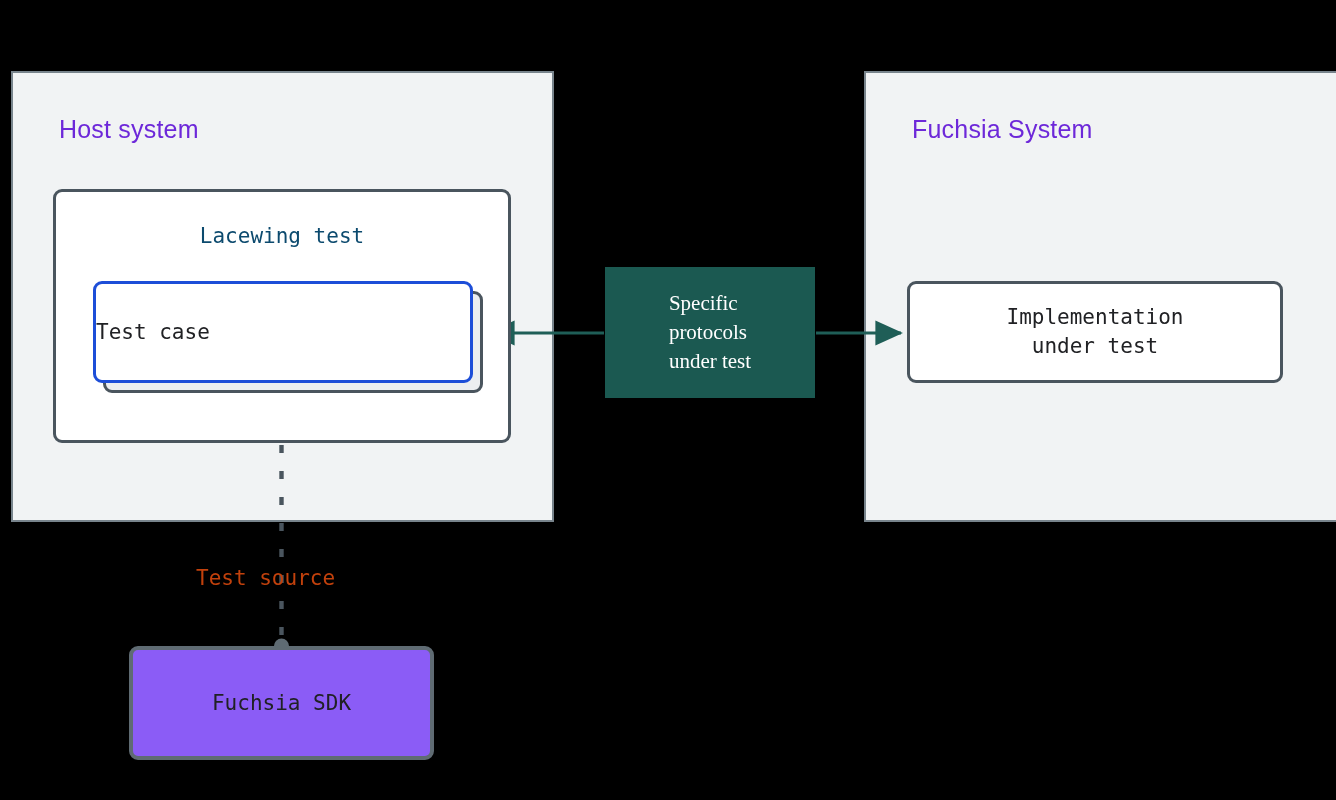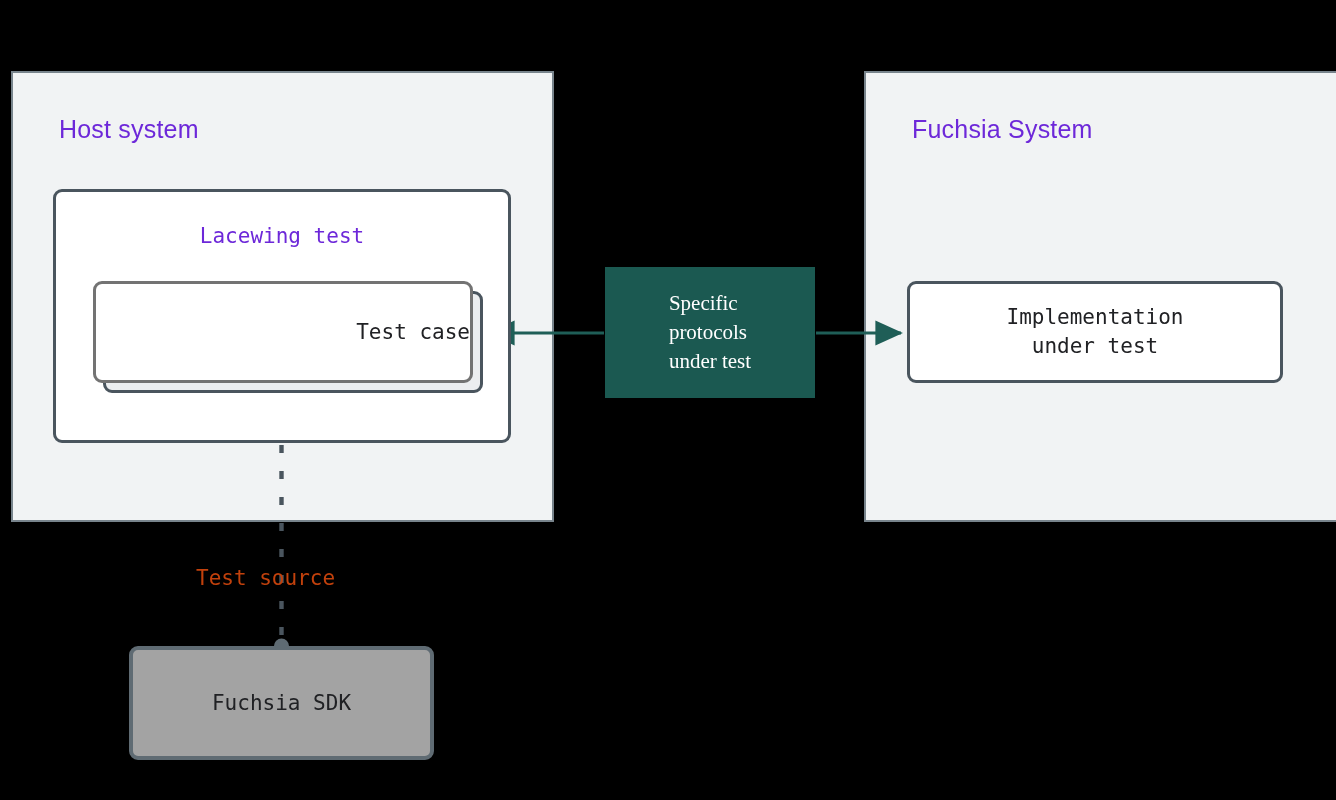--- a/index.html
+++ b/index.html
@@ -77,21 +77,21 @@
     top: 189px;
     width: 458px;
     height: 254px;
     align-items: flex-start;
     justify-content: center;
     padding-top: 30px;
   }
   #node-lacewing .node-title {
     font-family: "DejaVu Sans Mono", monospace;
     font-size: 21px;
-    color: #6d28d9;
+    color: #0c4a6e;
   }
 
   
   #testcase-stack {
     position: absolute;
     left: 93px;
     top: 281px;
     width: 390px;
     height: 112px;
   }
@@ -106,44 +106,44 @@
     border-radius: 9px;
     box-sizing: border-box;
   }
   #testcase-front {
     position: absolute;
     left: 0px;
     top: 0px;
     width: 380px;
     height: 102px;
     background: #ffffff;
-    border: 3px solid #737373;
+    border: 3px solid #1d4ed8;
     border-radius: 9px;
     box-sizing: border-box;
     display: flex;
     align-items: center;
-    justify-content: flex-end;
+    justify-content: flex-start;
     font-family: "DejaVu Sans Mono", monospace;
     font-size: 21px;
     color: #202124;
   }
 
   #node-impl {
     left: 907px;
     top: 281px;
     width: 376px;
     height: 102px;
   }
 
   #node-sdk {
     left: 129px;
     top: 646px;
     width: 305px;
     height: 114px;
-    background: #a3a3a3;
+    background: #8b5cf6;
     border: 4px solid #5f6b73;
     border-radius: 9px;
   }
 
   
   #node-protocols {
     position: absolute;
     left: 605px;
     top: 267px;
     width: 210px;

